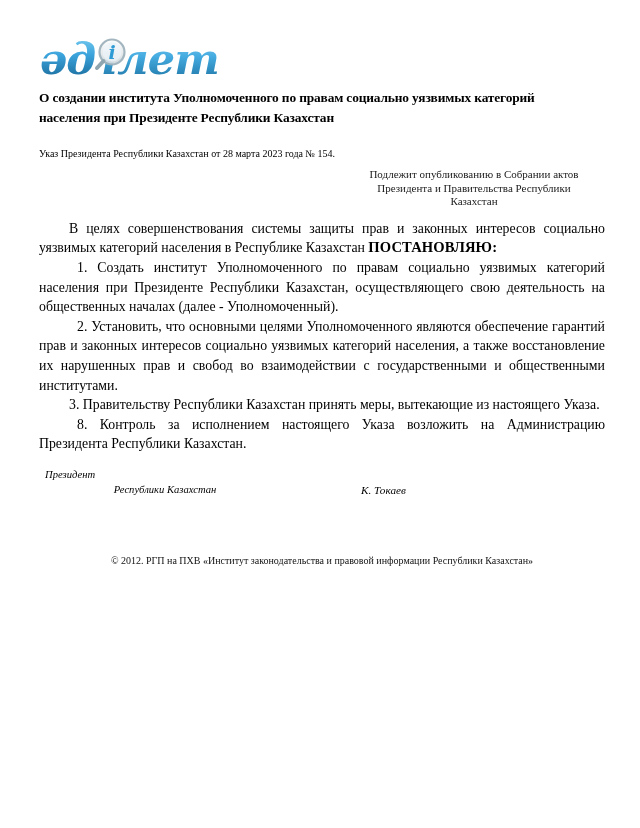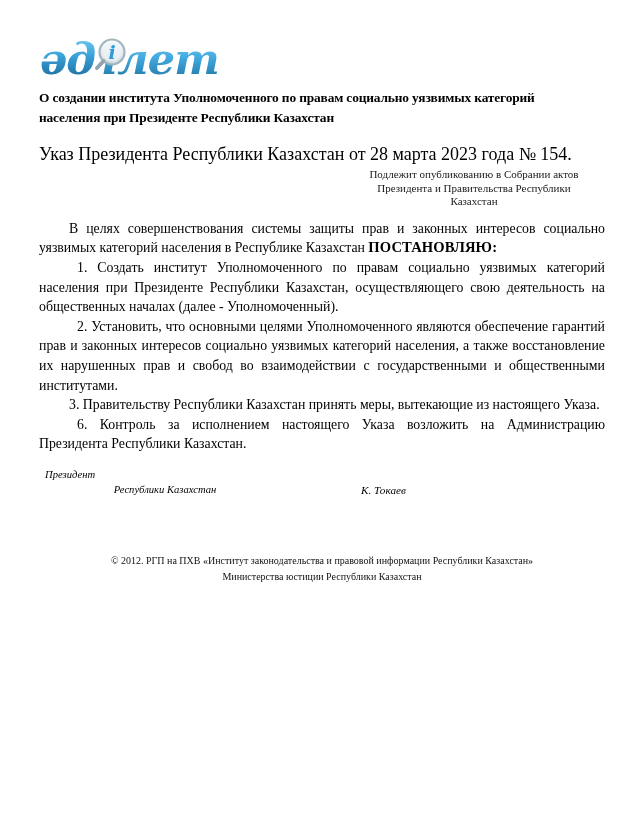--- a/index.html
+++ b/index.html
@@ -48,21 +48,21 @@
     font-weight: bold;
     font-size: 13.4px;
     line-height: 20px;
     letter-spacing: -0.15px;
     margin: 0 14px 0 0;
     text-align: left;
     color: #000;
   }
 
   .decree-line {
-    font-size: 18px;
+    font-size: 10px;
     line-height: 22px;
     margin-top: 15px;
     text-align: left;
     white-space: nowrap;
   }
 
   .publish-note {
     margin-left: 330px;
     width: 210px;
     text-align: center;
@@ -181,33 +181,32 @@
     <div class="body-text">
 
       <p><span>В целях совершенствования системы защиты прав и законных интересов социально уязвимых категорий населения в Республике Казахстан </span><span class="strong-decl">ПОСТАНОВЛЯЮ:</span></p>
 
       <p class="wide-indent">1. Создать институт Уполномоченного по правам социально уязвимых категорий населения при Президенте Республики Казахстан, осуществляющего свою деятельность на общественных началах (далее - Уполномоченный).</p>
 
       <p class="wide-indent">2. Установить, что основными целями Уполномоченного являются обеспечение гарантий прав и законных интересов социально уязвимых категорий населения, а также восстановление их нарушенных прав и свобод во взаимодействии с государственными и общественными институтами.</p>
 
       <p>3. Правительству Республики Казахстан принять меры, вытекающие из настоящего Указа.</p>
 
-      <p class="wide-indent">6. Контроль за исполнением настоящего Указа возложить на Администрацию Президента Республики Казахстан.</p>
+      <p class="wide-indent">8. Контроль за исполнением настоящего Указа возложить на Администрацию Президента Республики Казахстан.</p>
 
 
     </div>
 
     <div class="signature">
       <div class="sig-left">
         <span class="sig-role-top">Президент</span>
         <span class="sig-role-bottom">Республики Казахстан</span>
       </div>
       <div class="sig-name">К. Токаев</div>
     </div>
 
   </div>
 
   <div class="footer">
     <div>© 2012. РГП на ПХВ «Институт законодательства и правовой информации Республики Казахстан»</div>
-    <div>Министерства юстиции Республики Казахстан</div>
   </div>
 
 </div>
 
 </body></html>

